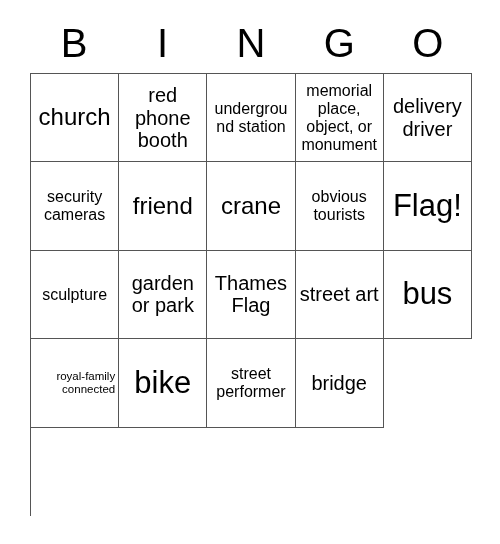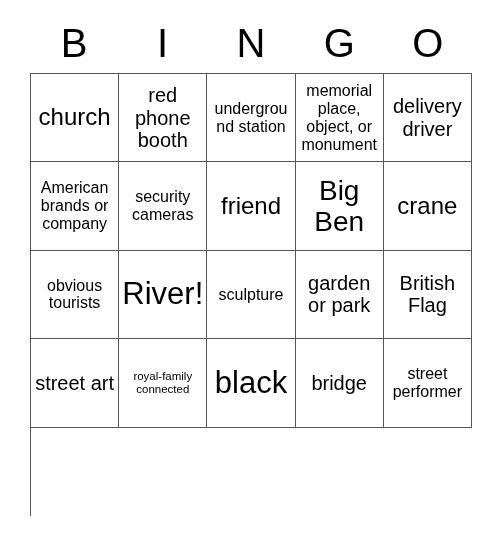--- a/index.html
+++ b/index.html
@@ -74,21 +74,21 @@
     overflow-wrap: break-word;
     hyphens: none;
   }
   
   .fs-xxl { font-size: 31px; }
   .fs-xl  { font-size: 28px; }
   .fs-lg  { font-size: 24px; }
   .fs-md  { font-size: 20px; }
   .fs-sm  { font-size: 16px; }
   .fs-xs  { font-size: 16px; text-align: center; }
-  .fs-xxs { font-size: 11.5px; }
+  .fs-xxs { font-size: 11.5px; text-align: right; }
 </style>
 </head>
 <body>
 
 <div id="card">
 
   <div id="header-row">
       <div class="header-letter">B</div>
       <div class="header-letter">I</div>
       <div class="header-letter">N</div>
@@ -106,59 +106,56 @@
       <div class="cell">
         <span class="cell-text fs-xs">underground station</span>
       </div>
       <div class="cell">
         <span class="cell-text fs-xs">memorial place, object, or monument</span>
       </div>
       <div class="cell">
         <span class="cell-text fs-md">delivery driver</span>
       </div>
       <div class="cell">
-        <span class="cell-text fs-sm">American brands or company</span>
-      </div>
-      <div class="cell">
         <span class="cell-text fs-sm">security cameras</span>
       </div>
       <div class="cell">
         <span class="cell-text fs-lg">friend</span>
-      </div>
-      <div class="cell">
-        <span class="cell-text fs-xl">Big Ben</span>
       </div>
       <div class="cell">
         <span class="cell-text fs-lg">crane</span>
       </div>
       <div class="cell">
         <span class="cell-text fs-sm">obvious tourists</span>
       </div>
       <div class="cell">
-        <span class="cell-text fs-xxl">River!</span>
+        <span class="cell-text fs-xxl">Flag!</span>
       </div>
       <div class="cell">
         <span class="cell-text fs-xs">sculpture</span>
       </div>
       <div class="cell">
         <span class="cell-text fs-md">garden or park</span>
       </div>
       <div class="cell">
-        <span class="cell-text fs-md">British Flag</span>
+        <span class="cell-text fs-md">Thames Flag</span>
       </div>
       <div class="cell">
         <span class="cell-text fs-md">street art</span>
       </div>
       <div class="cell">
+        <span class="cell-text fs-xxl">bus</span>
+      </div>
+      <div class="cell">
         <span class="cell-text fs-xxs">royal-family connected</span>
       </div>
       <div class="cell">
-        <span class="cell-text fs-xxl">black</span>
+        <span class="cell-text fs-xxl">bike</span>
+      </div>
+      <div class="cell">
+        <span class="cell-text fs-xs">street performer</span>
       </div>
       <div class="cell">
         <span class="cell-text fs-md">bridge</span>
-      </div>
-      <div class="cell">
-        <span class="cell-text fs-xs">street performer</span>
       </div>
     </div>
 
 </div>
 
 </body></html>

